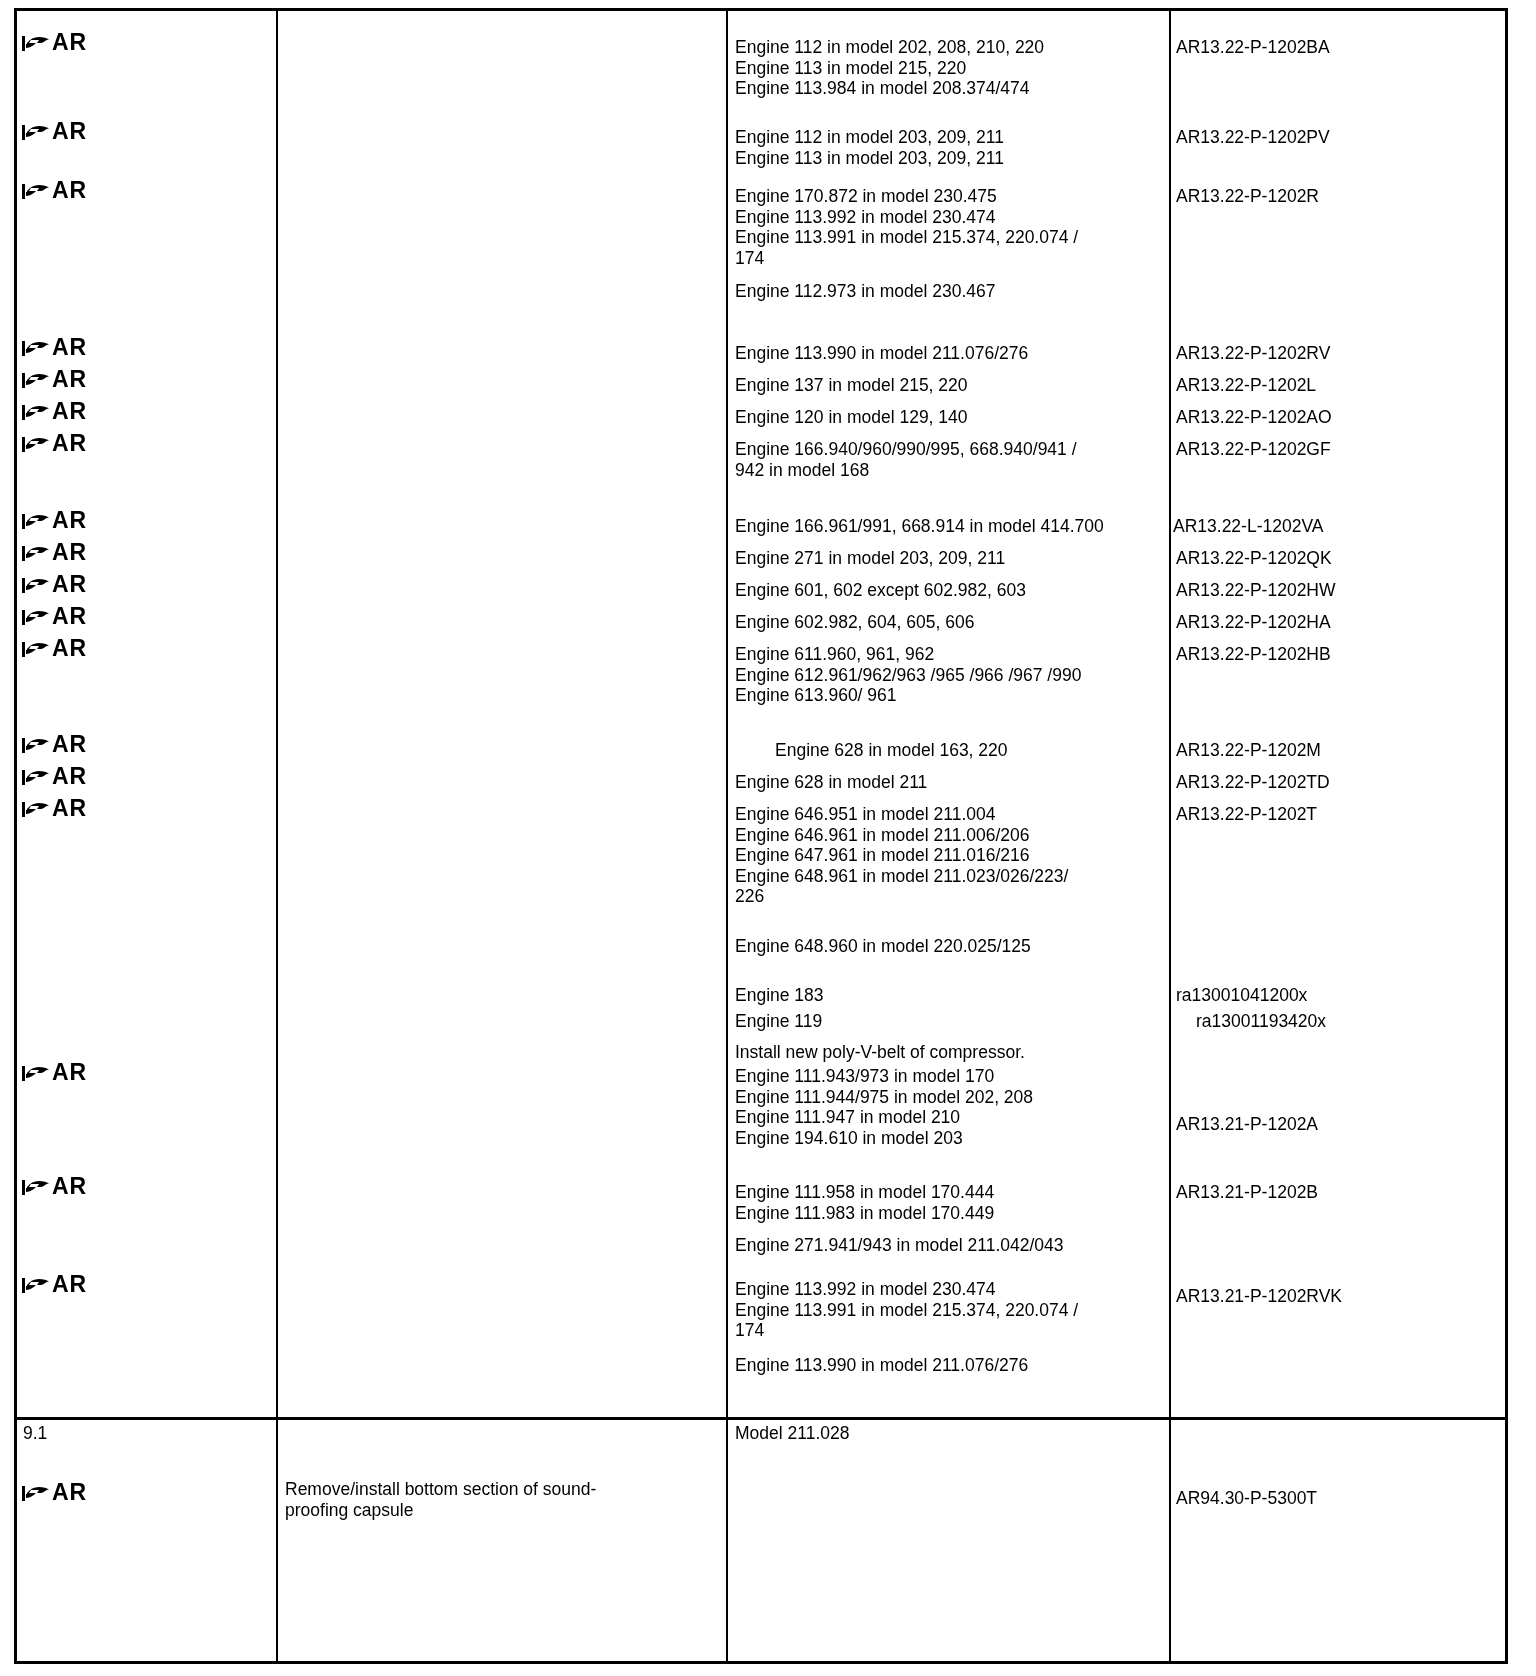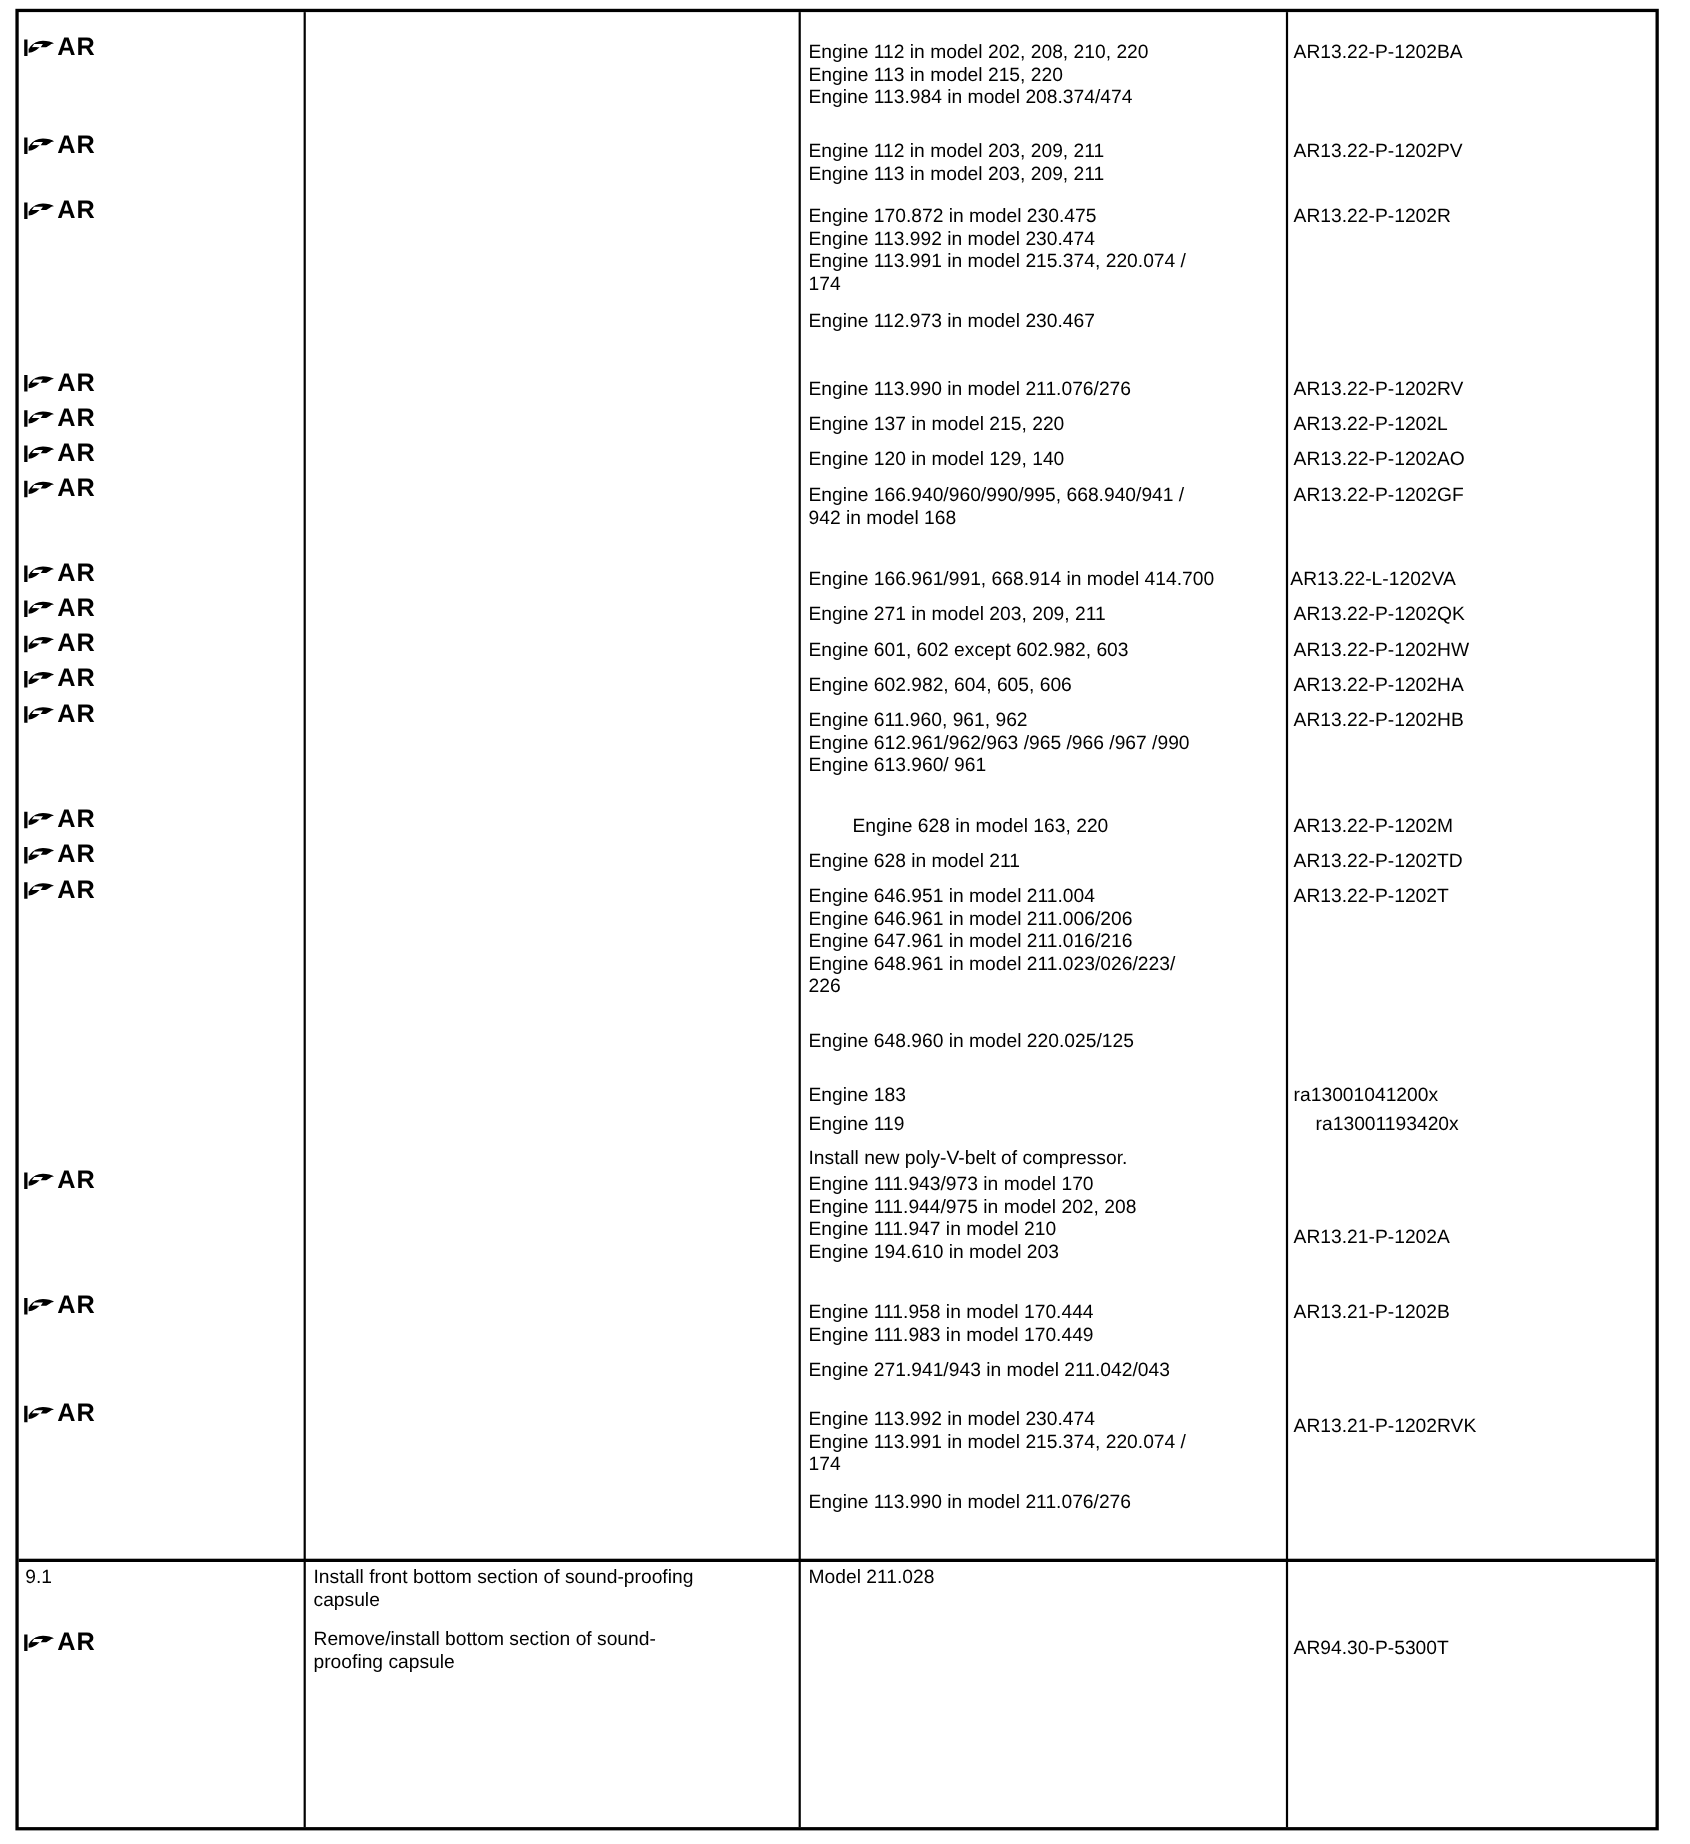--- a/index.html
+++ b/index.html
@@ -325,24 +325,20 @@
       <div class="nowrap">Engine 113.991 in model 215.374, 220.074 /</div>
       <div class="nowrap">174</div>
       <div class="gap" style="height:14px;"></div>
       <div class="nowrap">Engine 113.990 in model 211.076/276</div>
     </div>
     <div class="abs t nowrap" style="left:1159px; top:1275px;">AR13.21-P-1202RVK</div>
 
     <div class="hr-full" style="top:1406px;"></div>
 
     <div class="abs t nowrap" style="left:6px; top:1412px;">9.1</div>
-    <div class="abs t" style="left:268px; top:1412px; width:430px;">
-      <div class="nowrap">Install front bottom section of sound-proofing</div>
-      <div class="nowrap">capsule</div>
-    </div>
     <div class="abs t nowrap" style="left:718px; top:1412px;">Model 211.028</div>
 
     <div class="abs" style="left:4px; top:1470px;">
       <span class="hand">
         <svg viewBox="0 0 30 19" width="30" height="19">
             <path d="M1,2 L1,17 L4,17 L4,2 Z M6,9 C9,5 13,3 18,3 C22,3 26,4 29,6 C26,4 23,9 20,9 L16,9 L18,6 L10,6 L8,9 L13,9 C11,11 9,13 6,13 Z" fill="#000"></path>
             <path d="M5,10 L5,14 C9,14 13,11 15,9 L10,9 Z" fill="#000"></path>
           </svg>
       </span><span class="ar-mark">AR</span>
     </div>

